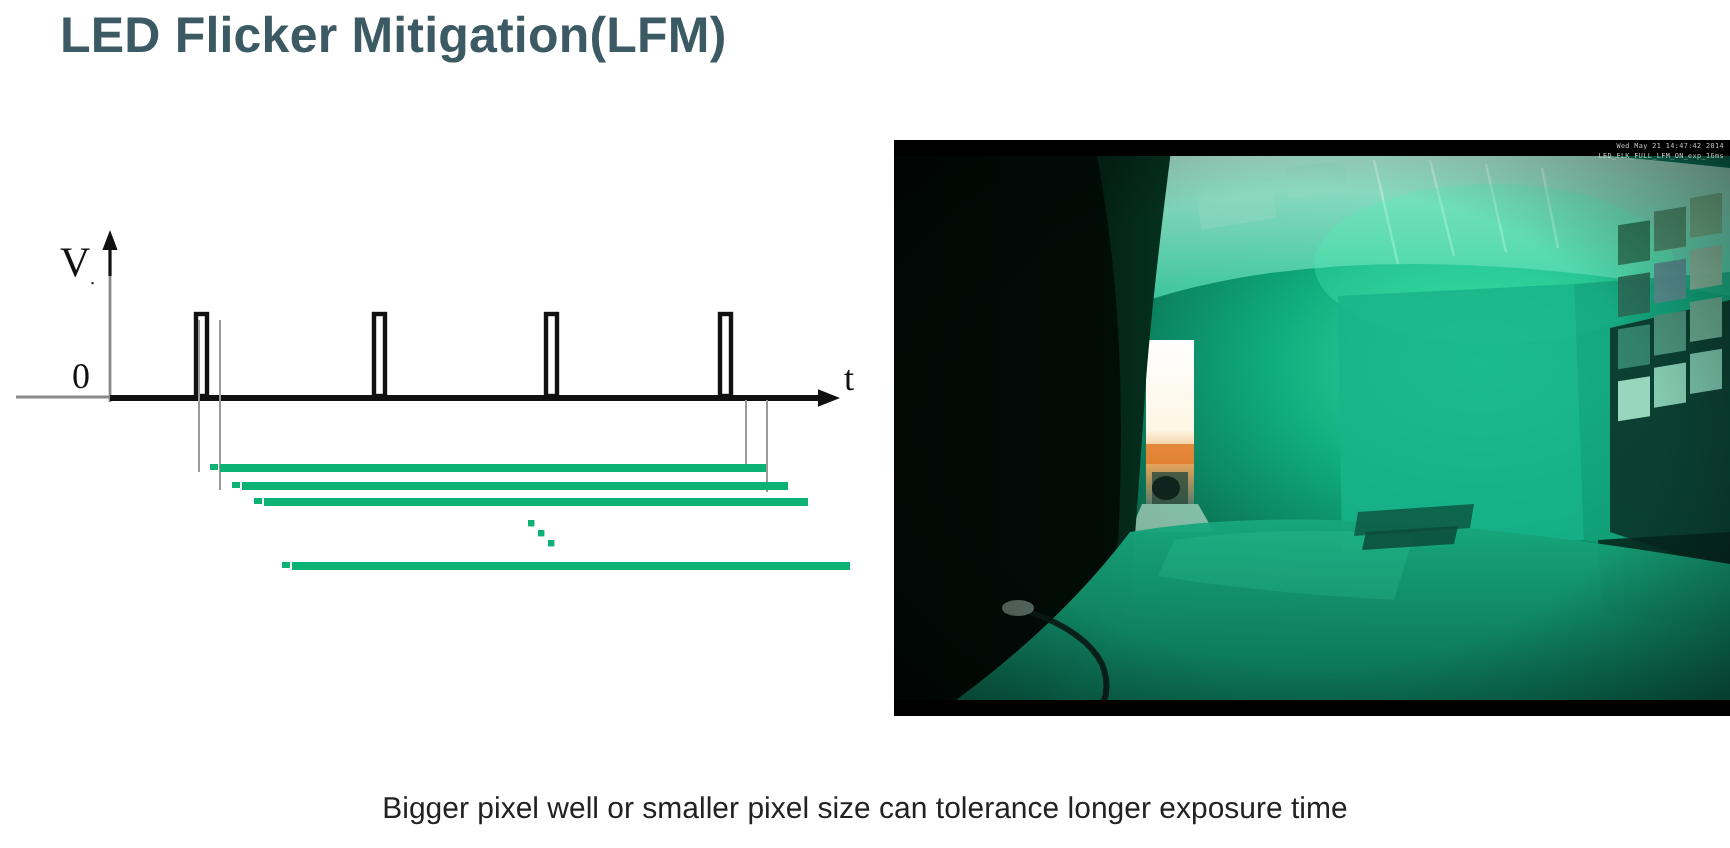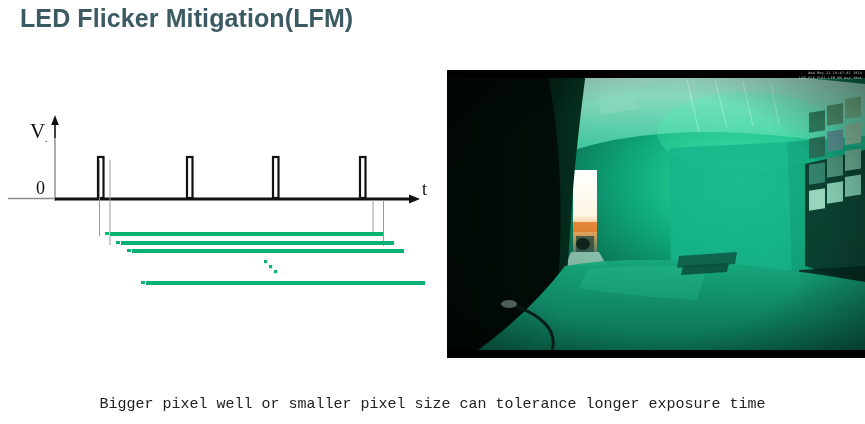--- a/index.html
+++ b/index.html
@@ -12,21 +12,21 @@
     height: 424px;
     position: relative;
     overflow: hidden;
     font-family: "Liberation Sans", sans-serif;
     -webkit-font-smoothing: antialiased;
   }
 
   
   .slide-title {
     position: absolute;
-    left: 20px;
+    left: 30px;
     top: 4px;
     font-size: 25px;
     font-weight: bold;
     color: #3c5a63;
     letter-spacing: 0.1px;
     white-space: nowrap;
   }
 
   
   .diagram {
@@ -66,21 +66,21 @@
 
   
   .caption {
     position: absolute;
     left: 0;
     right: 0;
     top: 396px;
     text-align: center;
     font-size: 15px;
     color: #222222;
-    font-family: Liberation Mono, monospace;
+    font-family: Liberation Sans, sans-serif;
   }
 </style>
 </head>
 <body>
 
 <div class="slide-title">LED Flicker Mitigation(LFM)</div>
 
 <div class="diagram">
   <svg width="440" height="260" viewBox="0 0 440 260">
 

